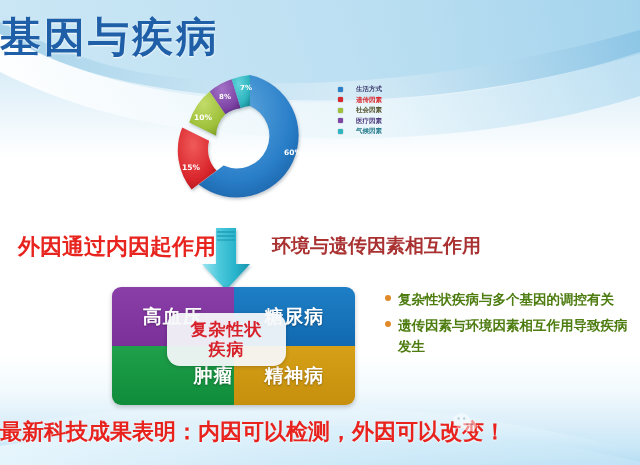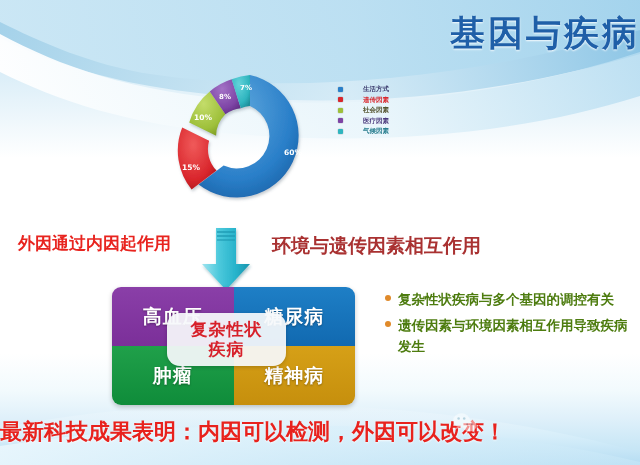--- a/index.html
+++ b/index.html
@@ -36,22 +36,22 @@
         #c9e7f6 96%,
         #bcdff3 100%);
   }
 
   
   .slide-title {
     position: absolute;
     left: 0;
     right: 0;
     top: 10px;
-    text-align: right;
-    font-size: 35px;
+    text-align: left;
+    font-size: 41px;
     font-weight: bold;
     color: #1f5fa8;
     letter-spacing: 3px;
     text-shadow: 0 1px 2px rgba(255,255,255,0.9);
     white-space: nowrap;
   }
 
   
   .chart-block {
     position: absolute;
@@ -65,40 +65,40 @@
     position: absolute;
     left: 178px;
     top: 24px;
     display: flex;
     flex-direction: column;
     gap: 4px;
   }
   .legend-item {
     display: flex;
     align-items: center;
-    gap: 20px;
+    gap: 13px;
     font-size: 6.5px;
     font-weight: bold;
     line-height: 1;
     white-space: nowrap;
   }
   .legend-swatch {
     width: 5px;
     height: 5px;
     border-radius: 1px;
     flex: 0 0 auto;
     box-shadow: 0 0 0 0.5px rgba(0,0,0,0.15);
   }
 
   
   .cause-text {
     position: absolute;
     left: 18px;
     top: 232px;
-    font-size: 17px;
+    font-size: 22px;
     font-weight: bold;
     color: #e8241f;
     letter-spacing: 0px;
     text-shadow: 0 1px 1px rgba(255,255,255,0.8);
     white-space: nowrap;
   }
   .interact-text {
     position: absolute;
     left: 272px;
     top: 233px;
@@ -139,21 +139,21 @@
     justify-content: center;
     font-size: 19px;
     font-weight: bold;
     color: #ffffff;
     letter-spacing: 1px;
     text-shadow: 0 1px 2px rgba(0,0,0,0.35);
     white-space: nowrap;
   }
   .quad-tl { background: linear-gradient(180deg,#8a3fa8 0%, #7b2f99 100%); }
   .quad-tr { background: linear-gradient(180deg,#1e7fc6 0%, #1169b0 100%); }
-  .quad-bl { background: linear-gradient(180deg,#20a04a 0%, #0f8c3a 100%); }
+  .quad-bl { background: linear-gradient(180deg,#20a04a 0%, #0f8c3a 100%); justify-content: flex-end; }
   .quad-br { background: linear-gradient(180deg,#d6a017 0%, #c68f0d 100%); }
 
   .center-pill {
     position: absolute;
     left: 167px;
     top: 313px;
     width: 119px;
     height: 53px;
     background: rgba(246,249,251,0.93);
     border-radius: 13px;

